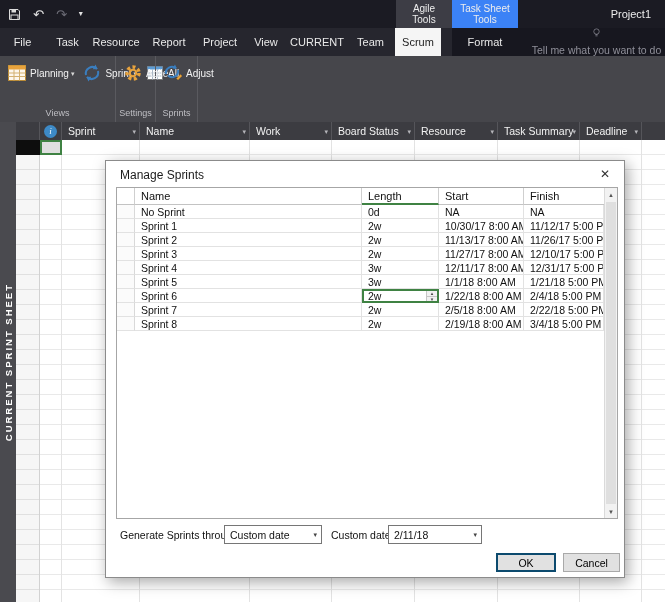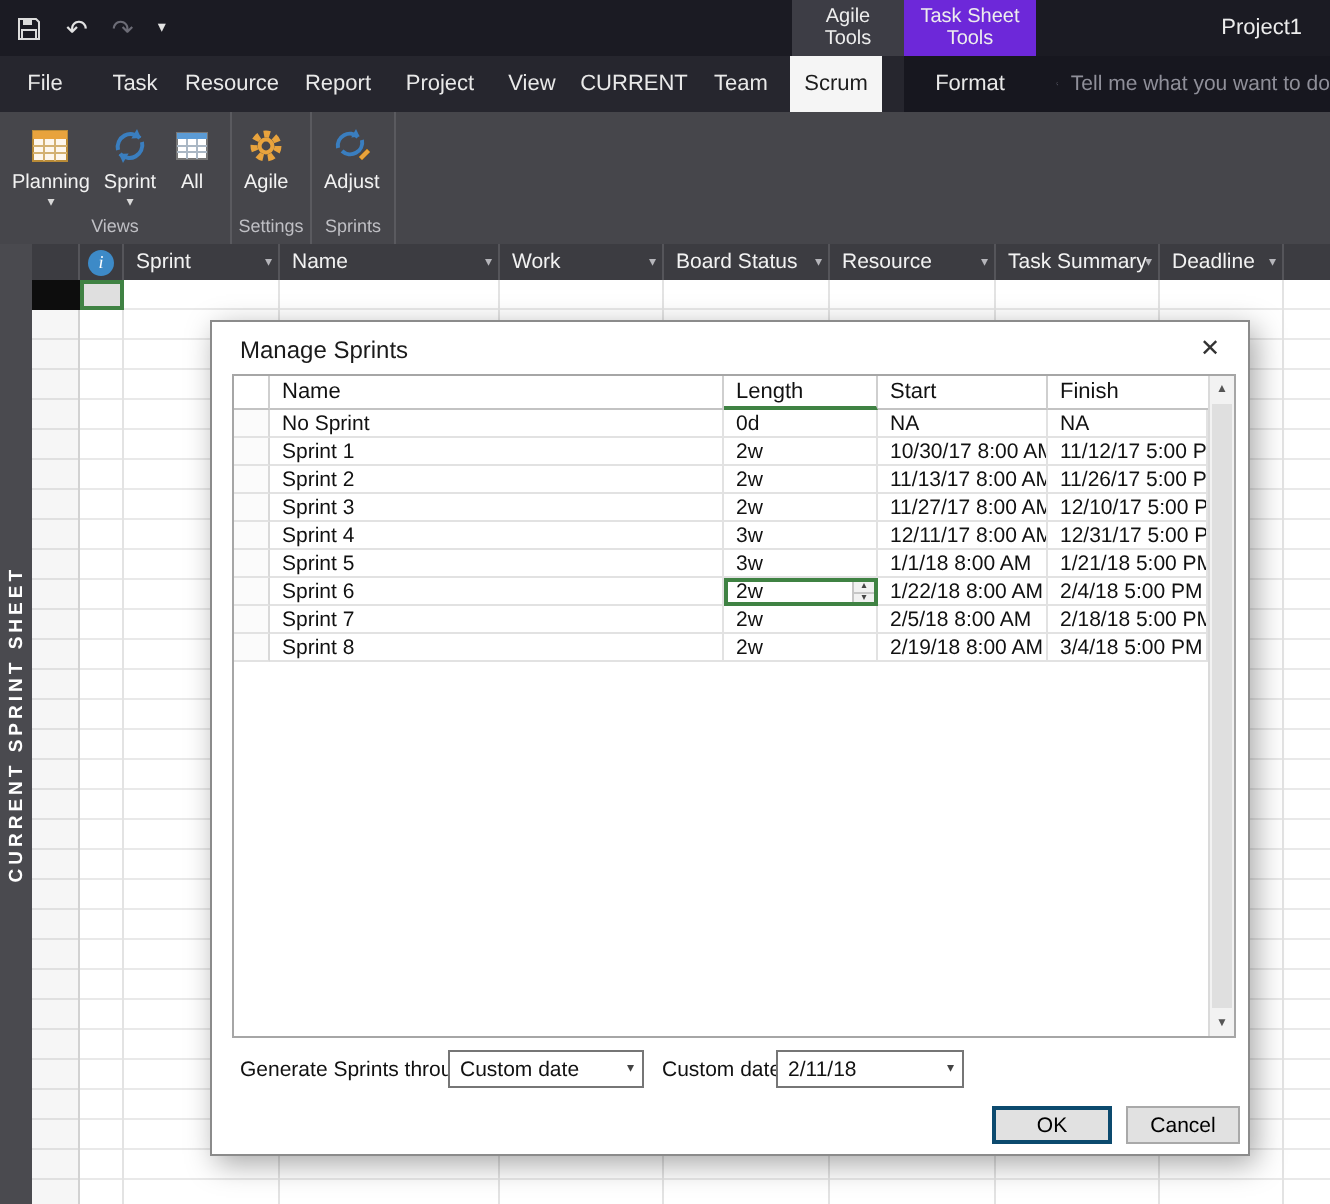--- a/index.html
+++ b/index.html
@@ -8,35 +8,35 @@
   #app{position:relative;width:665px;height:602px;overflow:hidden;background:#fff;outline:1px solid #c9c9c9;}
 
   
   .titlebar{position:absolute;left:0;top:0;width:665px;height:28px;background:#1b1b23;}
   .qat{position:absolute;left:8px;top:0;height:28px;display:flex;align-items:center;gap:12px;}
   .qat-btn{color:#e3e3e3;font-size:13px;line-height:1;display:flex;align-items:center;}
   .qat-btn.dim{color:#6c6c76;}
   .qat-btn.small{font-size:8px;}
   .ctx{position:absolute;top:0;height:28px;display:flex;align-items:center;justify-content:center;font-size:10px;color:#ededed;text-align:center;line-height:11px;padding:0 4px;}
   .ctx-agile{left:396px;width:56px;background:#3d3d45;}
-  .ctx-tst{left:452px;width:66px;background:#6d28d9;}
+  .ctx-tst{left:452px;width:66px;background:#3b82f6;}
   .wtitle{position:absolute;right:14px;top:0;height:28px;display:flex;align-items:center;font-size:11px;color:#ececec;}
 
   
   .tabrow{position:absolute;left:0;top:28px;width:665px;height:28px;background:#26262e;display:flex;}
   .rtab{height:28px;display:flex;align-items:center;justify-content:center;color:#e9e9e9;font-size:11px;white-space:nowrap;}
   .rtab.active{background:#f5f5f5;color:#1c1c1c;}
   .rtab-format{position:absolute;left:452px;top:0;width:66px;height:28px;background:#17171f;display:flex;align-items:center;justify-content:center;color:#e9e9e9;font-size:11px;}
-  .tellme{position:absolute;left:518px;top:0;right:0;height:28px;background:#17171f;display:flex;align-items:center;gap:6px;padding-left:10px;color:#8f8f99;font-size:10.5px;white-space:nowrap;overflow:hidden;}
+  .tellme{position:absolute;left:518px;top:0;right:0;height:28px;background:#17171f;display:flex;align-items:center;gap:6px;padding-left:10px;color:#8f8f99;font-size:10.5px;white-space:nowrap;overflow:hidden;flex-direction:column;}
 
   
   .ribbon{position:absolute;left:0;top:56px;width:665px;height:66px;background:#46464b;display:flex;}
   .rgroup{height:66px;border-right:1px solid #5a5a5f;display:flex;flex-direction:column;}
   .rbtns{flex:1;display:flex;align-items:flex-start;padding:4px 2px 0 3px;gap:1px;}
-  .rbtn{display:flex;flex-direction:column;align-items:center;color:#f2f2f2;font-size:10px;padding:2px 3px 0 3px;gap:2px;line-height:11px;}
+  .rbtn{display:flex;flex-direction:row;align-items:center;color:#f2f2f2;font-size:10px;padding:2px 3px 0 3px;gap:2px;line-height:11px;}
   .rbtn .caret{font-size:7px;color:#d8d8d8;line-height:5px;}
   .glabel{height:15px;text-align:center;color:#bfbfc4;font-size:9px;line-height:13px;}
 
   
   .sheethdr{position:absolute;left:0;top:122px;width:665px;height:18px;background:#3c3c41;}
   .hcell{position:absolute;top:0;height:18px;border-right:1px solid #55555a;color:#f2f2f2;font-size:10.5px;display:flex;align-items:center;padding-left:6px;overflow:hidden;}
   .hcell.center{justify-content:center;padding-left:0;}
   .hcaret{position:absolute;right:3px;top:6px;font-size:7px;color:#b5b5ba;line-height:7px;}
   .hcell.addnew{font-style:italic;color:#d6d6da;margin-left:18px;}
   .info-i{width:13px;height:13px;border-radius:50%;background:#3d8ac7;color:#fff;font-size:9px;font-style:italic;font-family:"Liberation Serif",serif;display:flex;align-items:center;justify-content:center;}
@@ -307,21 +307,21 @@
           </div>
         </div>
         <div class="dcell" style="left:322px;width:85px">1/22/18 8:00 AM</div>
         <div class="dcell" style="left:407px;width:80px">2/4/18 5:00 PM</div>
       </div>
       <div class="drow" style="top:115px">
         <div class="dcell sel" style="left:0;width:18px"></div>
         <div class="dcell" style="left:18px;width:227px">Sprint 7</div>
         <div class="dcell" style="left:245px;width:77px">2w</div>
         <div class="dcell" style="left:322px;width:85px">2/5/18 8:00 AM</div>
-        <div class="dcell" style="left:407px;width:80px">2/18/18 5:00 PM</div>
+        <div class="dcell" style="left:407px;width:80px">2/22/18 5:00 PM</div>
       </div>
       <div class="drow" style="top:129px">
         <div class="dcell sel" style="left:0;width:18px"></div>
         <div class="dcell" style="left:18px;width:227px">Sprint 8</div>
         <div class="dcell" style="left:245px;width:77px">2w</div>
         <div class="dcell" style="left:322px;width:85px">2/19/18 8:00 AM</div>
         <div class="dcell" style="left:407px;width:80px">3/4/18 5:00 PM</div>
       </div>
 
       <div class="dscroll">

